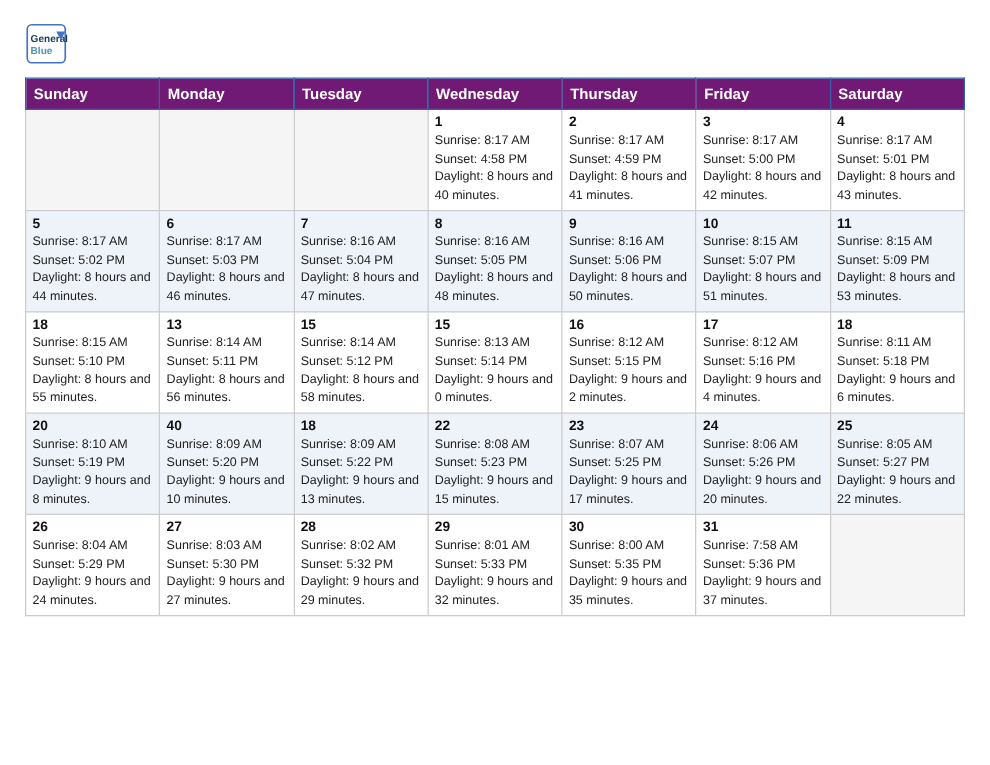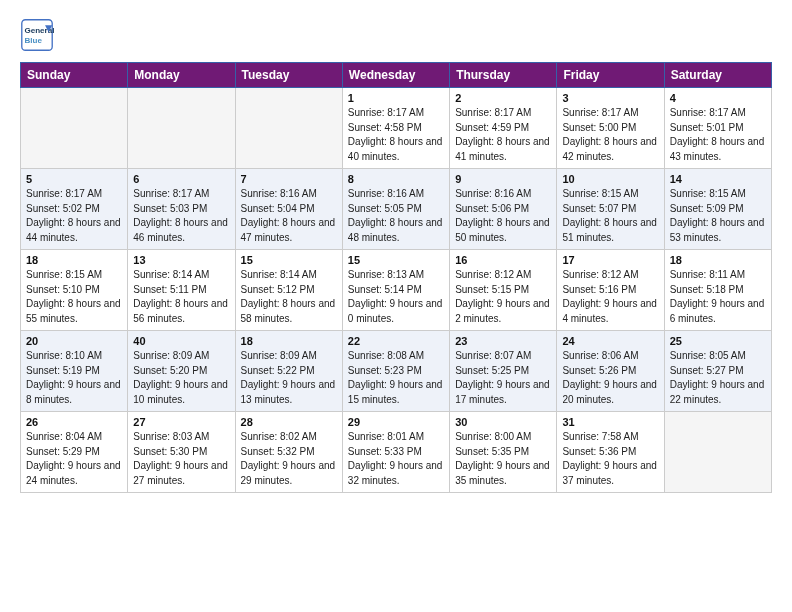--- a/index.html
+++ b/index.html
@@ -159,21 +159,21 @@
           </td>
           <td>
             <div class="day-num">9</div>
             <div class="day-detail">Sunrise: 8:16 AM<br>Sunset: 5:06 PM<br>Daylight: 8 hours and 50 minutes.</div>
           </td>
           <td>
             <div class="day-num">10</div>
             <div class="day-detail">Sunrise: 8:15 AM<br>Sunset: 5:07 PM<br>Daylight: 8 hours and 51 minutes.</div>
           </td>
           <td>
-            <div class="day-num">14</div>
+            <div class="day-num">11</div>
             <div class="day-detail">Sunrise: 8:15 AM<br>Sunset: 5:09 PM<br>Daylight: 8 hours and 53 minutes.</div>
           </td>
         </tr>
         <tr>
           <td>
             <div class="day-num">18</div>
             <div class="day-detail">Sunrise: 8:15 AM<br>Sunset: 5:10 PM<br>Daylight: 8 hours and 55 minutes.</div>
           </td>
           <td>
             <div class="day-num">13</div>

